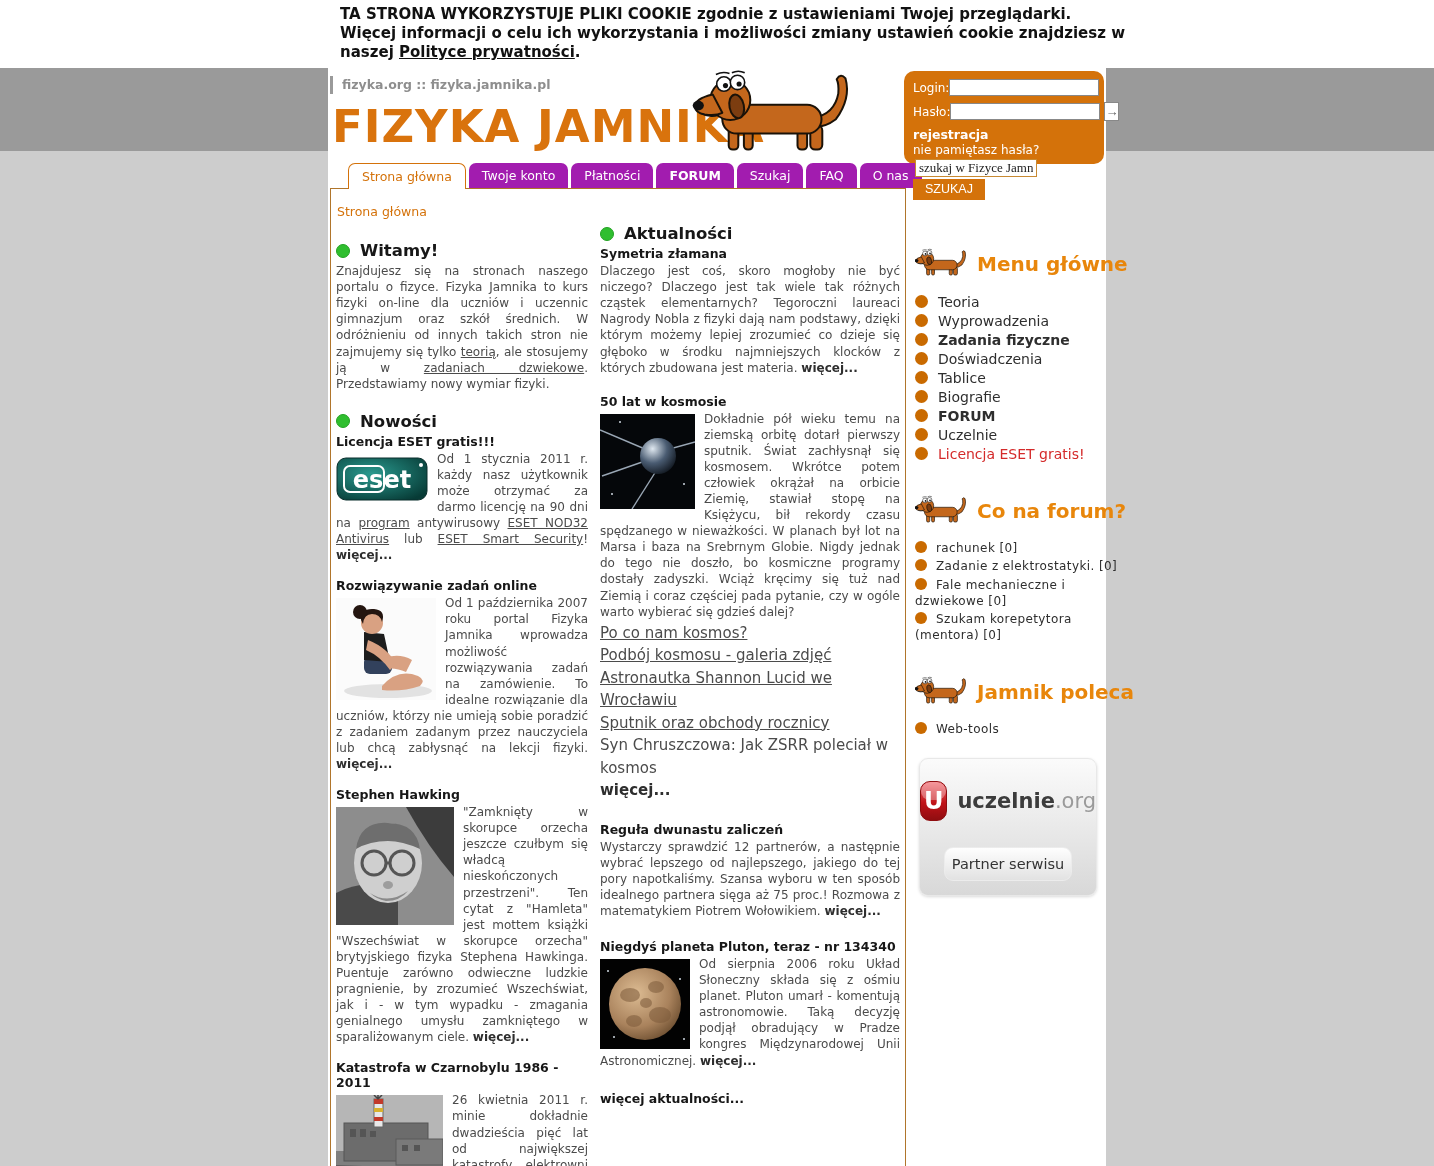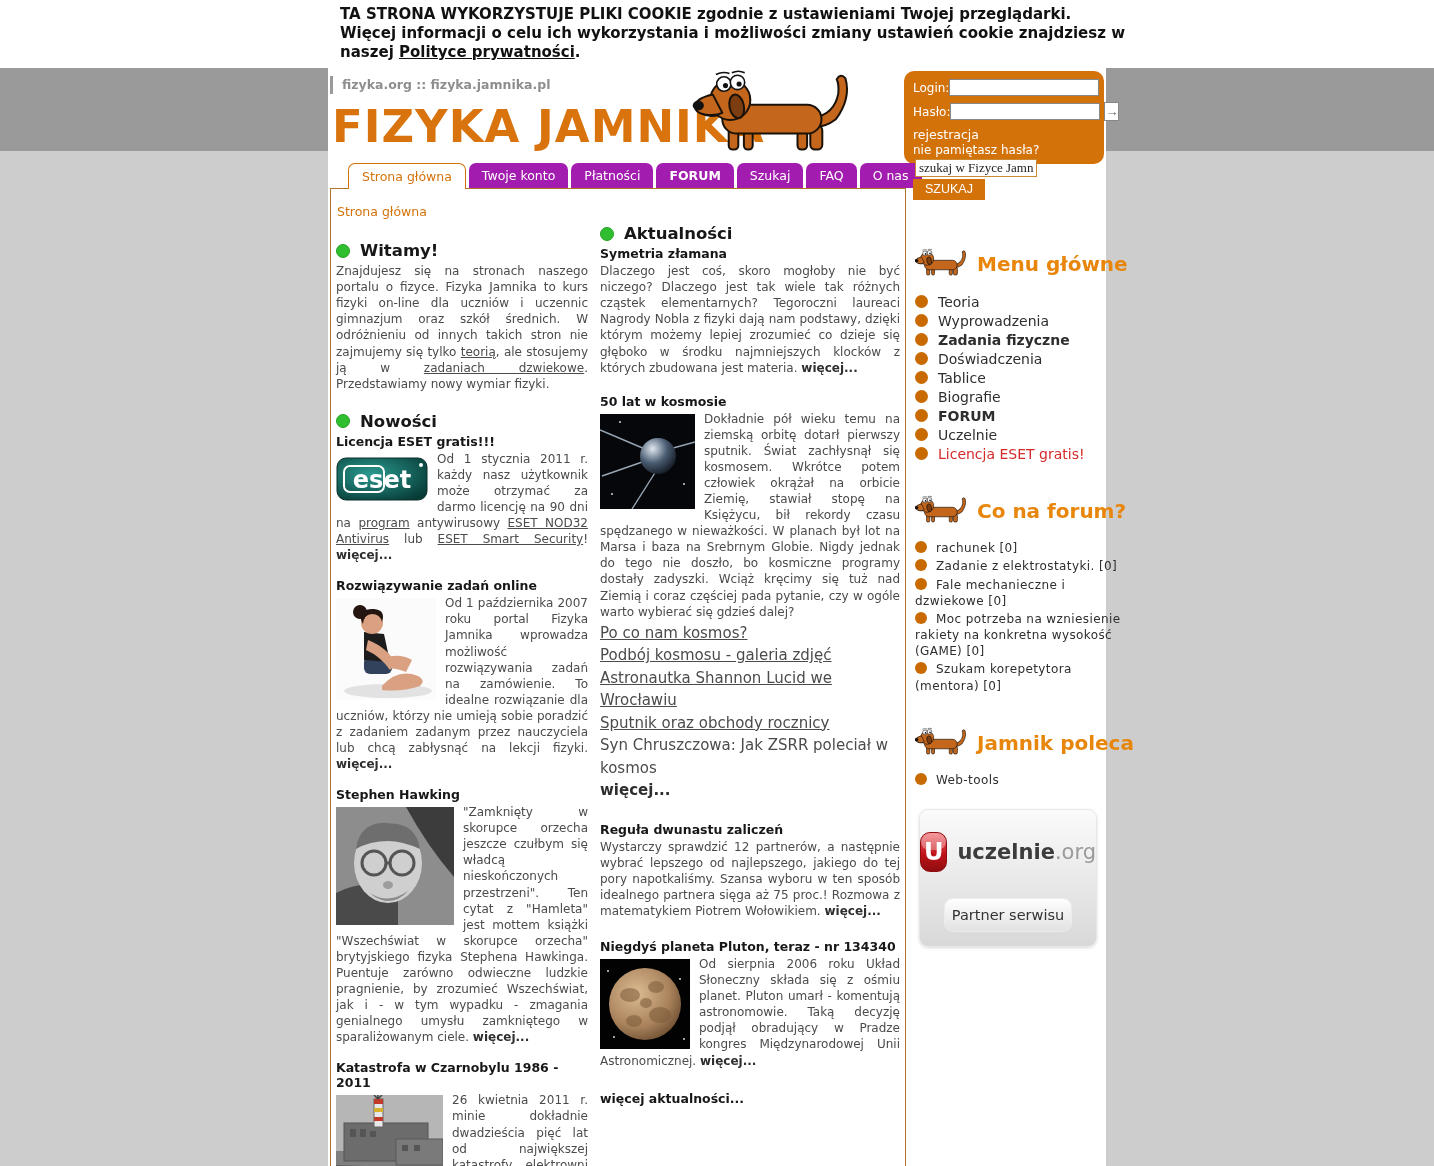--- a/index.html
+++ b/index.html
@@ -22,21 +22,21 @@
   .site-breadcrumb { position:absolute; left:2px; top:8px; border-left:3px solid #9a9a9a; padding:1px 0 2px 9px; font-size:12.5px; font-weight:bold; color:#8e8e8e; }
   .logo { position:absolute; left:4px; top:32px; font-size:45px; font-weight:bold; color:#d9730d; letter-spacing:1px; white-space:nowrap; }
   .header-dog { position:absolute; left:345px; top:0px; width:205px; height:84px; }
   .header-dog svg { width:205px; height:84px; }
   
   .login-box { position:absolute; right:2px; top:3px; width:200px; background:#d4720a; border-radius:10px; padding:8px 9px 7px; color:#fff; font-size:12px; }
   .login-row { display:flex; align-items:center; margin-bottom:6px; }
   .login-row label { width:46px; }
   .login-row input { height:17px; border:1px solid #888; flex:1; font-size:11px; padding:0 3px; }
   .arrow-btn { width:20px; height:19px; margin-left:4px; background:#fff; border:1px solid #888; color:#666; font-weight:bold; font-size:13px; line-height:15px; text-align:center; cursor:pointer; padding:0; }
-  .register { font-weight:normal; font-size:12.5px; cursor:pointer; }
+  .register { font-weight:bold; font-size:12.5px; cursor:pointer; }
   .forgot { text-align:left; font-size:12px; margin-top:1px; cursor:pointer; }
   
   .tabs { position:absolute; left:20px; top:95px; display:flex; gap:3px; z-index:3; }
   .tab { background:#a21caf; color:#fff; font-size:12.5px; padding:5px 13px 5px; border-radius:7px 7px 0 0; cursor:pointer; height:25px; white-space:nowrap; }
   .tab.active { background:#fff; color:#d4720a; border:1px solid #d4720a; border-bottom:none; height:26px; }
   .tab.bold { font-weight:bold; }
   .search-input { position:absolute; left:587px; top:91px; width:122px; height:18px; border:1px solid #c88a33; font-family:"Liberation Serif","DejaVu Serif",serif; font-size:13px; color:#222; padding:0 3px; z-index:3; }
   .search-btn { position:absolute; left:585px; top:111px; background:#d4720a; color:#fff; border:none; font-size:12.5px; padding:3px 12px 4px; cursor:pointer; z-index:3; }
   
   .columns { display:flex; }
@@ -393,21 +393,20 @@
     <circle cx="40" cy="22" r="3.2" fill="#111"></circle>
                 <circle cx="57" cy="20" r="3.2" fill="#111"></circle>
     <path d="M28 8 Q37 4 45 7 M48 6 Q56 2 64 6" stroke="#111" stroke-width="2" fill="none"></path>
   </svg></span>
           <span class="side-title">Co na forum?</span>
         </div>
         <div>
           <div class="forum-item"><span class="b"></span><span>rachunek [0]</span></div>
           <div class="forum-item"><span class="b"></span><span>Zadanie z elektrostatyki. [0]</span></div>
           <div class="forum-item"><span class="b"></span><span>Fale mechanieczne i dzwiekowe [0]</span></div>
-          <div class="forum-item"><span class="b"></span><span>Moc potrzeba na wzniesienie rakiety na konkretna wysokość (GAME) [0]</span></div>
           <div class="forum-item"><span class="b"></span><span>Szukam korepetytora (mentora) [0]</span></div>
         </div>
 
         <div class="side-sec-head" style="margin-top:24px">
           <span class="side-dog dog-slot"><svg viewBox="0 0 205 105" xmlns="http://www.w3.org/2000/svg">
     <g stroke="#1a1208" stroke-width="2.5" fill="#c4671c" stroke-linejoin="round">
       <path d="M150 62 Q176 58 181 32 Q182 20 179 14 Q184 6 190 13 Q197 38 178 64 Q165 74 150 74 Z"></path>
       <rect x="44" y="74" width="12" height="28" rx="5"></rect>
       <rect x="63" y="77" width="11" height="25" rx="5"></rect>
       <rect x="130" y="77" width="12" height="25" rx="5"></rect>

